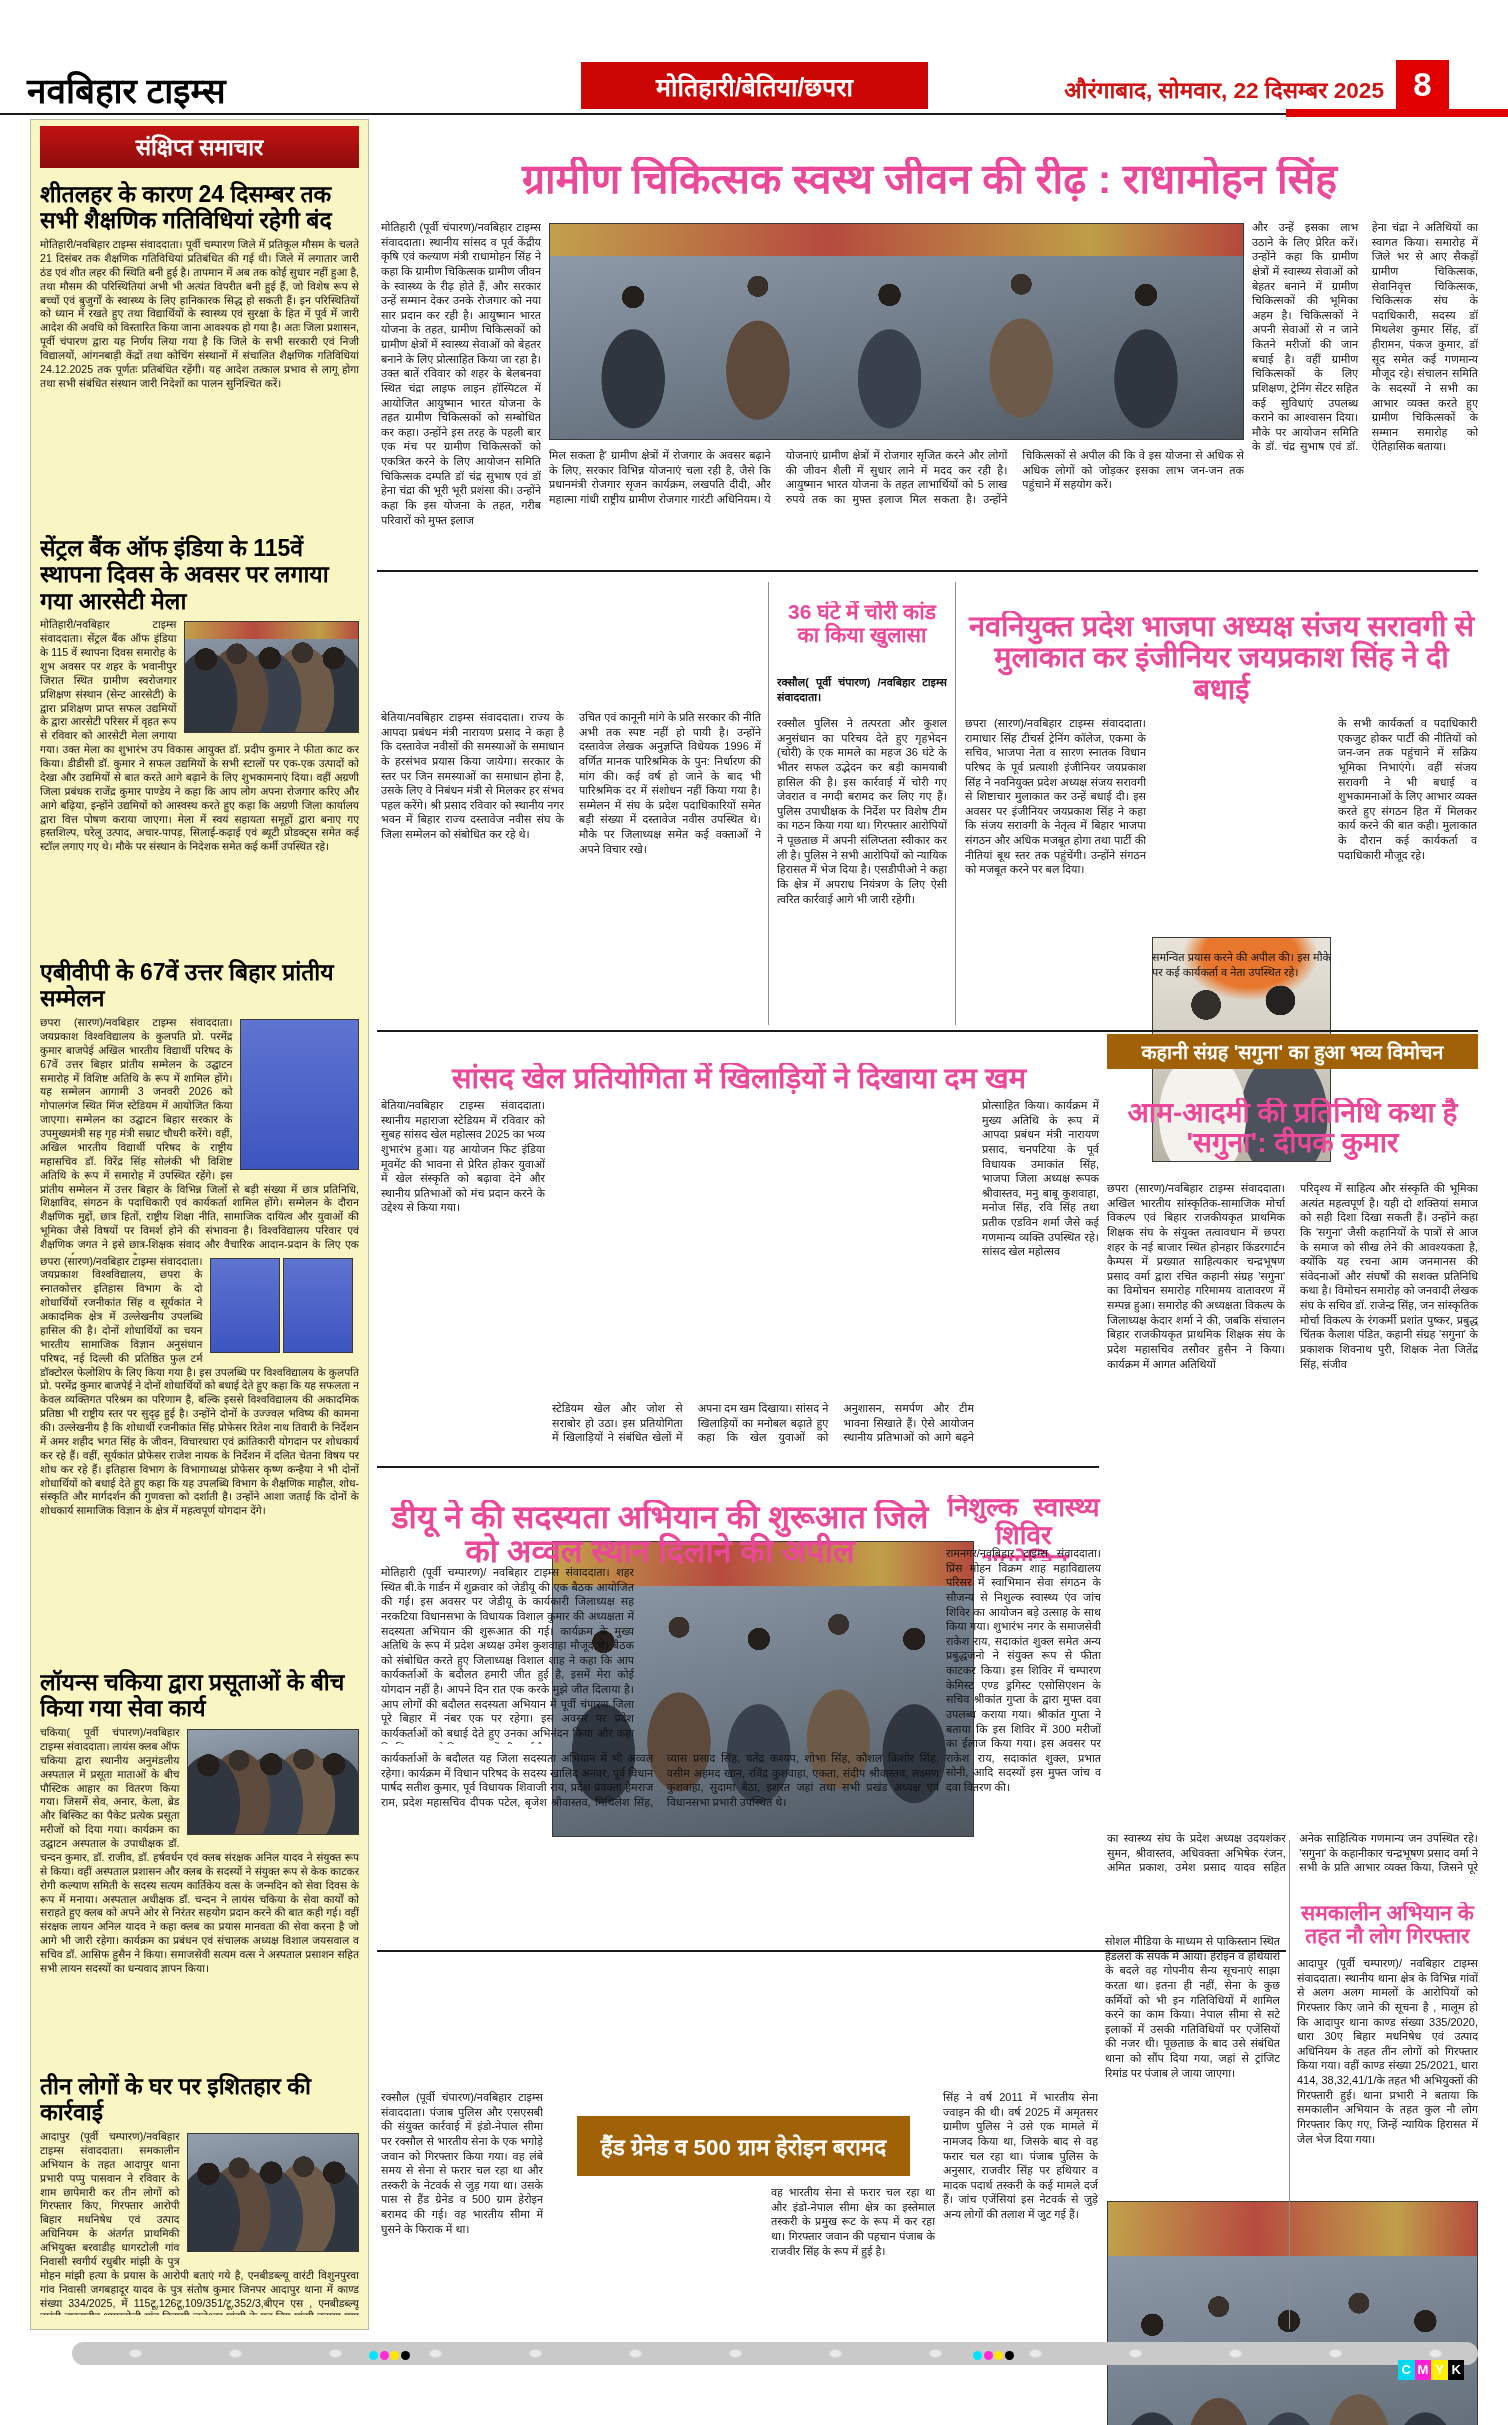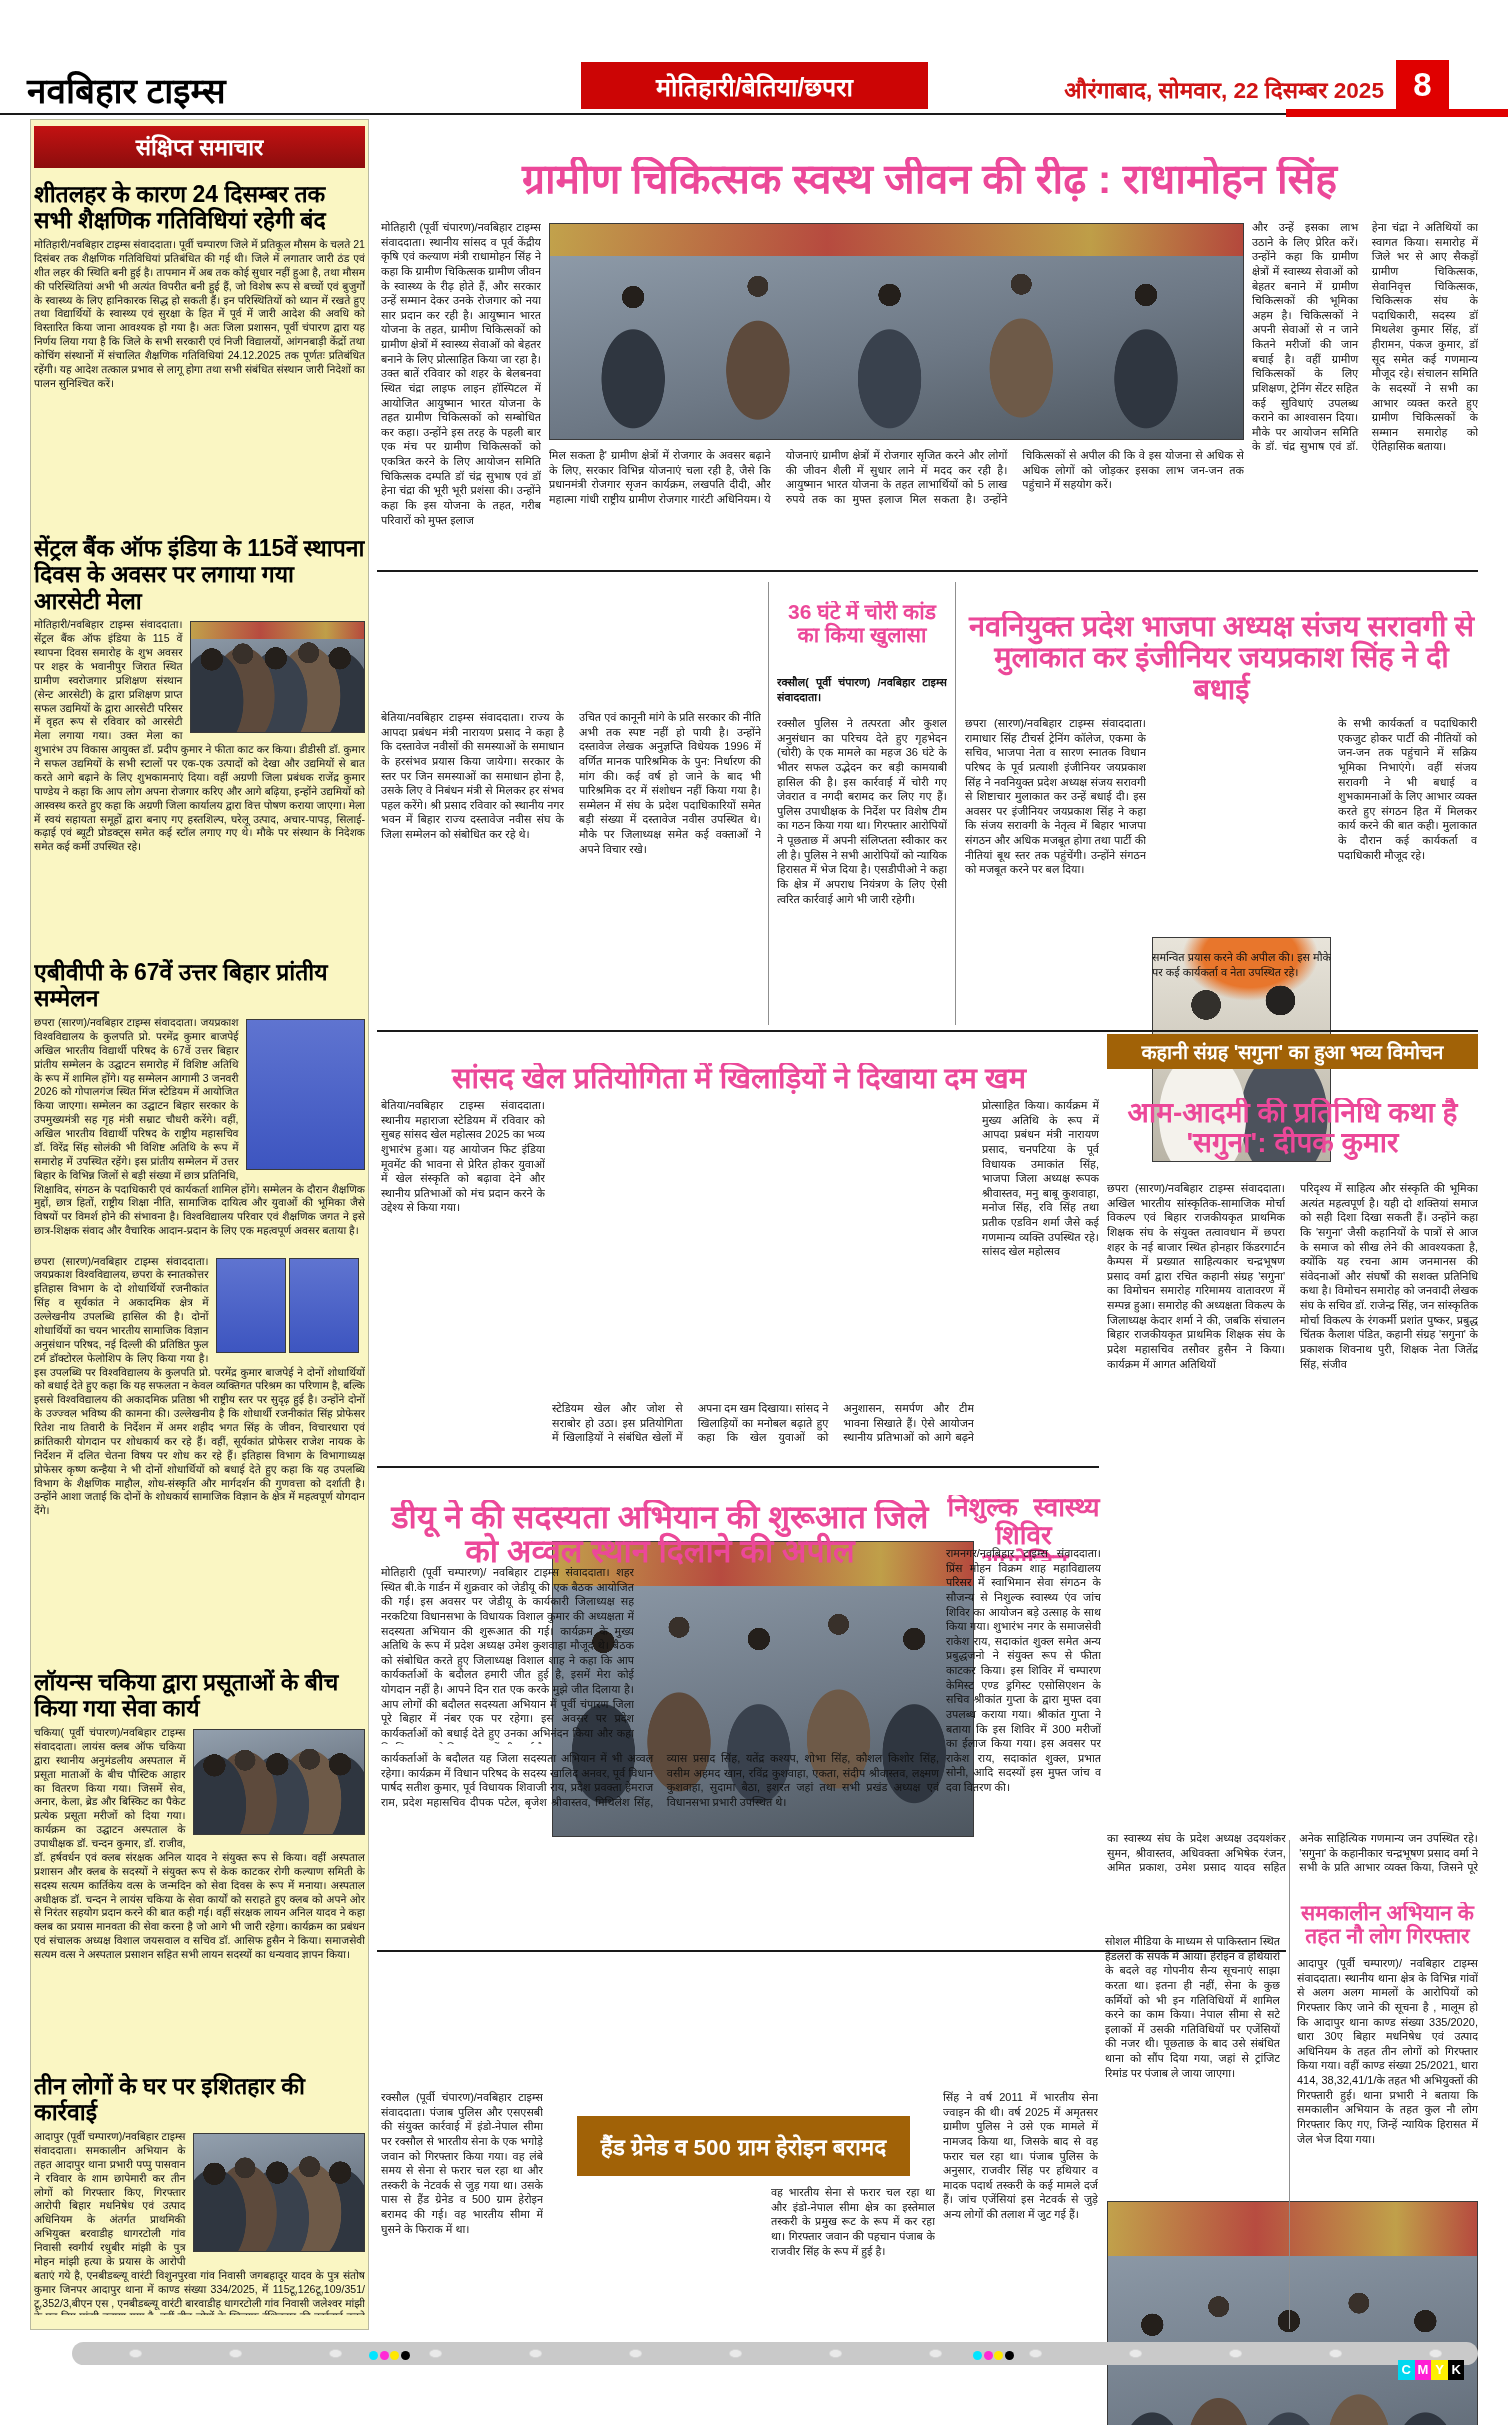--- a/index.html
+++ b/index.html
@@ -10,21 +10,21 @@
   .masthead-title{font-size:35px;font-weight:900;color:#000;letter-spacing:0;}
   .edition-box{background:#cc0505;color:#fff;font-size:25px;font-weight:900;
                display:flex;align-items:center;justify-content:center;}
   .date-line{color:#d01414;font-size:22.6px;font-weight:900;text-align:right;}
   .page-box{background:#e00000;color:#fff;font-size:33px;font-weight:900;
             display:flex;align-items:center;justify-content:center;}
   .hrule{position:absolute;background:#1a1a1a;height:2.3px;}
   .vrule{position:absolute;background:#8f8f8f;width:0.8px;}
   .red-accent{position:absolute;background:#e00000;}
   
-  .briefs{background:#faf6c3;border:0.8px solid #b9b9a0;padding:6px 3px;box-sizing:border-box;overflow:hidden;}
+  .briefs{background:#faf6c3;border:0.8px solid #b9b9a0;padding:6px 9px;box-sizing:border-box;overflow:hidden;}
   .briefs-head{background:linear-gradient(180deg,#c31212,#8c0d0d);color:#fff;text-align:center;
                font-size:22.6px;font-weight:900;padding:5.3px 0;margin-bottom:6px;}
   .brief{overflow:hidden;}
   .brief h2{font-size:23px;font-weight:900;line-height:1.14;margin:7.5px 0 4.5px;color:#000;}
   .brief-b{font-size:10.6px;line-height:1.31;text-align:justify;margin:0;}
   .ph-r{float:right;margin:3px 0 4.5px 7.5px;}
   
   .btxt{font-size:11px;line-height:1.33;text-align:justify;overflow:hidden;}
   .cols2{column-count:2;column-gap:13.6px;}
   .cols3{column-count:3;column-gap:15px;}

